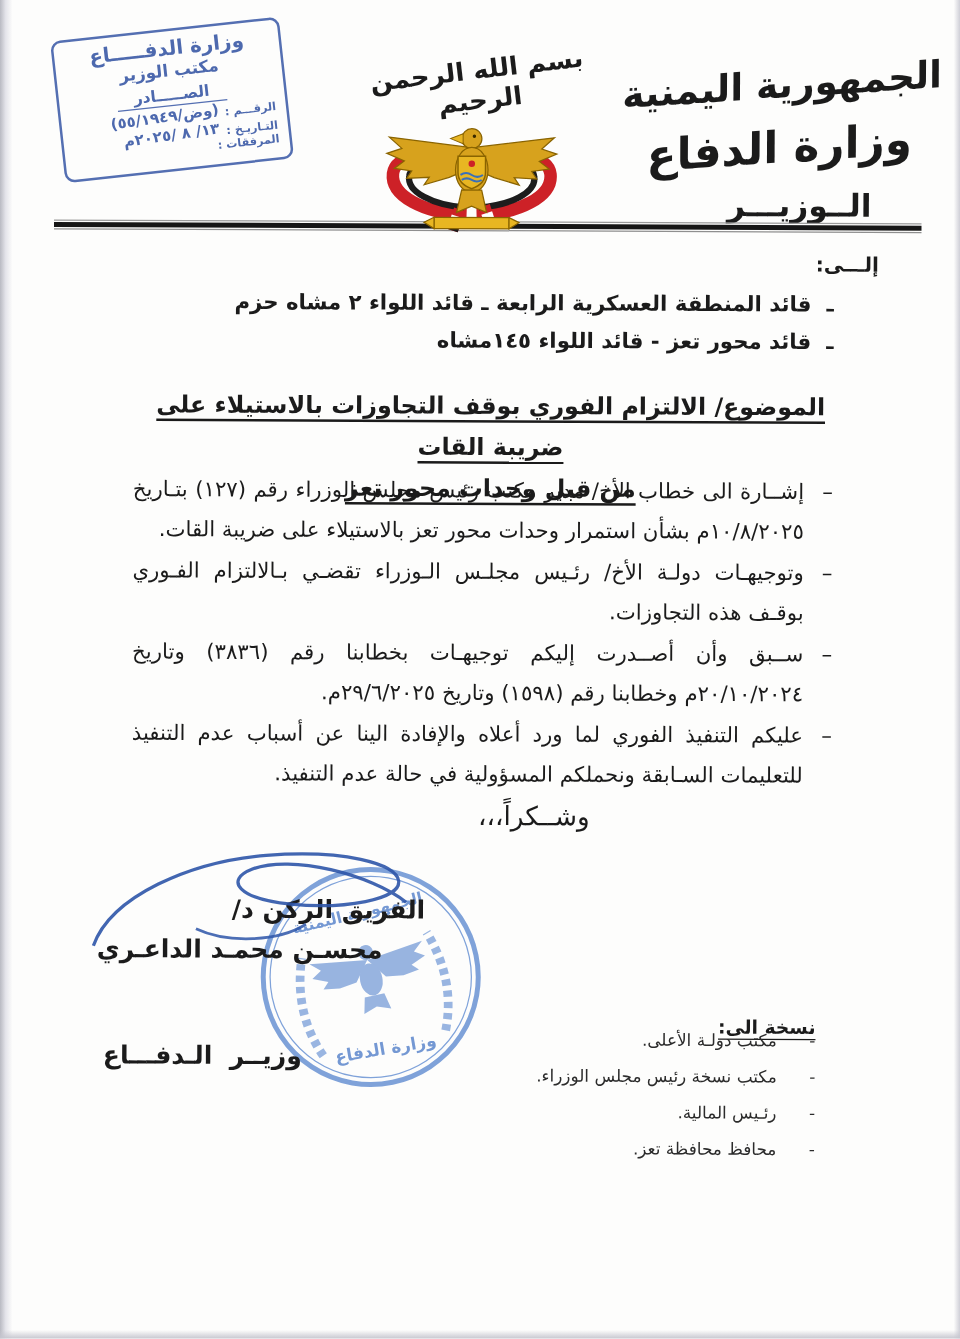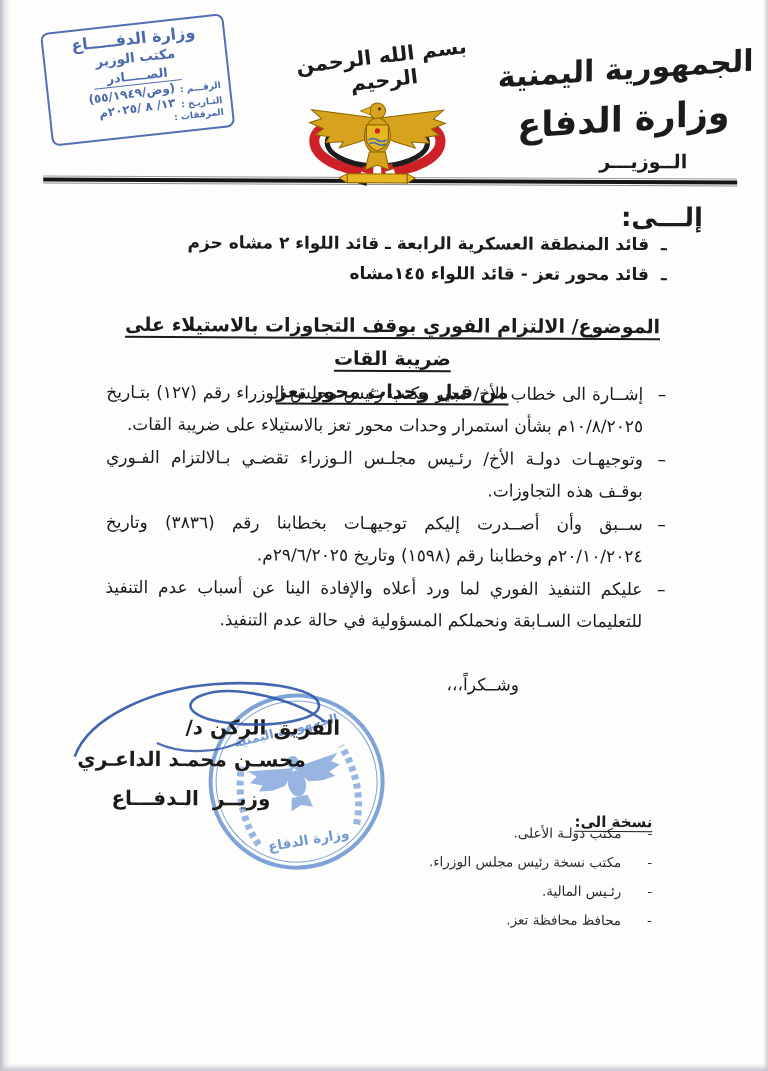--- a/index.html
+++ b/index.html
@@ -33,51 +33,51 @@
 
   
   .basmala{position:absolute;left:298px;top:44px;width:170px;text-align:center;
     font-size:20px;font-weight:700;transform:rotate(-7deg) scaleX(1.04);}
   .emblem{position:absolute;left:302px;top:86px;z-index:5;}
   .republic{position:absolute;left:495px;top:50px;width:262px;text-align:center;
     font-size:30px;font-weight:700;transform:skewY(-4deg);letter-spacing:-1px;}
   .ministry-cal{position:absolute;left:515px;top:98px;width:218px;text-align:center;
     font-size:35px;font-weight:700;transform:skewY(-4deg);letter-spacing:-1px;}
   .minister{position:absolute;left:590px;top:149px;width:108px;text-align:center;
-    font-size:19px;font-weight:700;}
+    font-size:25px;font-weight:700;}
   .divider{position:absolute;left:44px;top:177px;width:694px;z-index:2;}
   .divider .t{height:1px;background:#9b9b9b;}
   .divider .m{height:4px;background:#161616;margin-top:1px;}
   .divider .b{height:1px;background:#8f8f8f;margin-top:1px;}
 
   
-  .to-label{position:absolute;right:64px;top:201px;font-size:26px;font-weight:700;}
+  .to-label{position:absolute;right:64px;top:201px;font-size:16px;font-weight:700;}
   .recipients{position:absolute;right:100px;top:233px;font-size:17px;font-weight:700;}
   .recipient{display:flex;gap:12px;margin-bottom:10px;white-space:nowrap;}
   .recipient .dash{font-weight:700;}
 
   
   .subject{position:absolute;left:118px;top:309px;width:552px;text-align:center;
     font-size:19px;font-weight:700;line-height:33px;}
   .subject span{text-decoration:underline;text-underline-offset:5px;text-decoration-thickness:1.5px;}
 
   
   .body-block{position:absolute;right:100px;top:378px;width:560px;font-size:17px;line-height:31.5px;}
   .para{display:flex;gap:9px;margin-bottom:2px;}
   .para .dash{flex:0 0 14px;font-weight:500;}
   .para .txt{flex:1;text-align:justify;}
-  .closing{position:absolute;left:338px;top:674px;width:184px;font-size:17px;}
+  .closing{position:absolute;left:338px;top:641px;width:184px;text-align:center;font-size:21px;}
 
   
   .sig-swirl{position:absolute;left:64px;top:674px;z-index:30;}
   .sig-rank{position:absolute;left:170px;top:716px;width:192px;text-align:center;
     font-size:20px;font-weight:700;z-index:20;}
   .sig-name{position:absolute;left:78px;top:748px;width:234px;text-align:center;
     font-size:20px;font-weight:700;z-index:20;}
-  .sig-title{position:absolute;left:86px;top:787px;width:188px;text-align:right;
+  .sig-title{position:absolute;left:86px;top:833px;width:188px;text-align:left;
     font-size:20px;font-weight:700;word-spacing:7px;z-index:20;}
   .seal{position:absolute;left:212px;top:694px;width:176px;height:176px;border-radius:50%;
     border:4px solid #6a93d4;box-sizing:border-box;transform:rotate(-12deg);opacity:.85;z-index:10;}
   .seal::before{content:"";position:absolute;inset:3px;border:1.5px solid #6a93d4;border-radius:50%;}
   .seal-top-text{position:absolute;top:24px;left:0;width:100%;text-align:center;
     font-size:12.5px;font-weight:700;color:#5d87cc;transform:rotate(-2deg);}
   .seal-bottom-text{position:absolute;bottom:17px;left:0;width:100%;text-align:center;
     font-size:13.5px;font-weight:700;color:#5d87cc;transform:rotate(2deg);}
 
   

